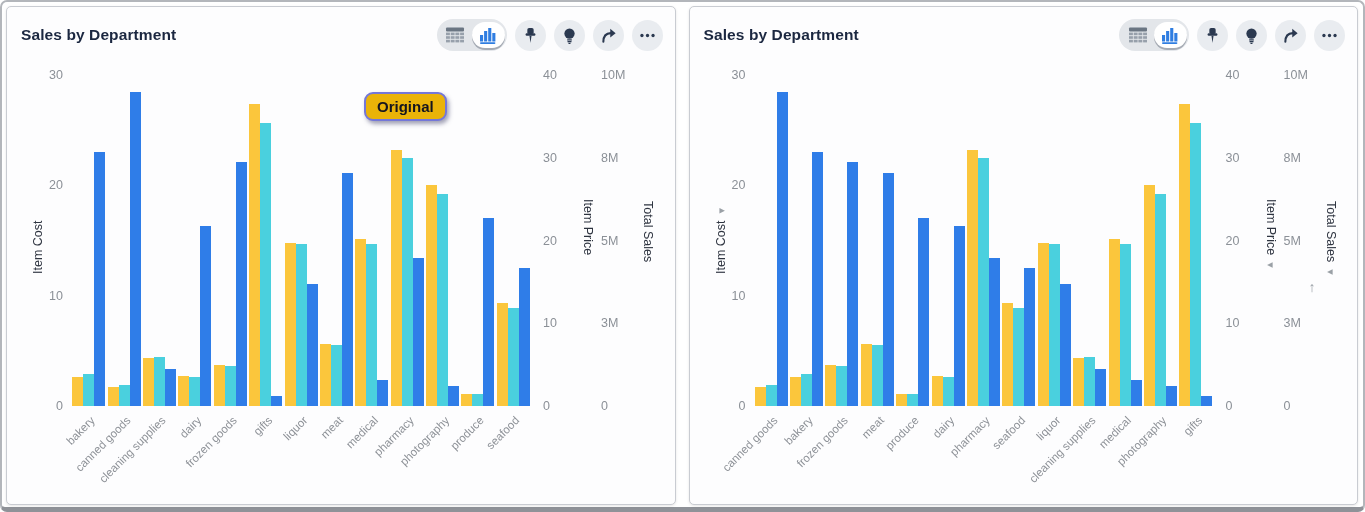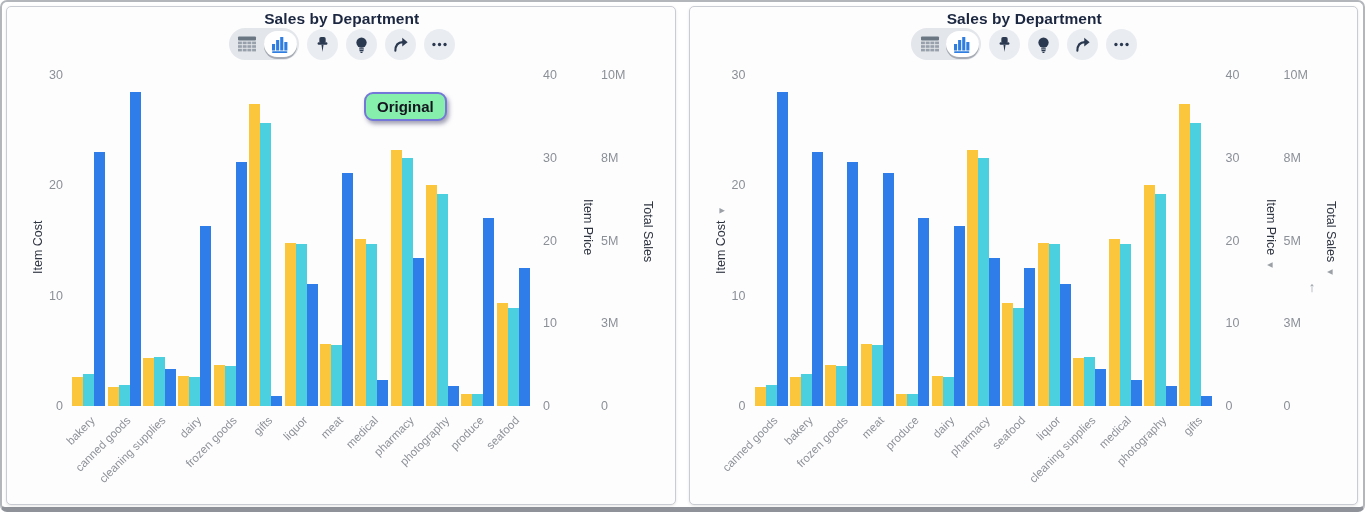--- a/index.html
+++ b/index.html
@@ -8,21 +8,21 @@
     border:2px solid #b3b6bb; border-bottom:5px solid #8f9298; border-radius:7px;
     padding:4px 5px 2px 4px; display:flex; gap:13px; background:#ffffff;
   }
   .panel {
     flex:1; box-sizing:border-box; background:#fdfdfe;
     border:1px solid #c9ccd2; border-radius:5px;
     box-shadow:0 1px 3px rgba(0,0,0,.10);
     display:flex; flex-direction:column; overflow:hidden; position:relative;
   }
   
-  .panel-header { height:52px; display:flex; align-items:center; justify-content:center; padding:2px 12px 0 14px;flex-direction:column; }
+  .panel-header { height:52px; display:flex; align-items:center; justify-content:space-between; padding:2px 12px 0 14px; }
   .title { margin:0; font-size:15.5px; font-weight:600; color:#1b2740; letter-spacing:.1px; }
   .toolbar { display:flex; align-items:center; }
   .toggle { background:#e3e6ea; border-radius:16px; padding:2px; display:flex; align-items:center; height:28px; }
   .seg { width:33px; height:26px; display:flex; align-items:center; justify-content:center;
          background:transparent; border:none; border-radius:14px; padding:0; cursor:pointer; }
   .seg.active { background:#ffffff; box-shadow:0 2px 0 rgba(90,100,115,.45); }
   .iconbtn { width:31px; height:31px; border-radius:50%; background:#e9ecf0; border:none; margin-left:8px;
              display:flex; align-items:center; justify-content:center; padding:0; cursor:pointer; }
   
   .chart { position:relative; flex:1; }
@@ -37,21 +37,21 @@
   .axl-left { left:24px; top:213px; transform:rotate(-90deg); transform-origin:0 0; }
   .axl-r1 { left:588px; top:138px; transform:rotate(90deg); transform-origin:0 0; }
   .axl-r2 { left:648px; top:140px; transform:rotate(90deg); transform-origin:0 0; }
   .sarrow { color:#9aa0a6; font-size:11px; margin-left:7px; }
   .uparrow { position:absolute; left:619px; top:218px; font-size:14px; color:#9aa0a6; }
   .xlabels { position:absolute; left:64px; top:345px; width:460px; height:100px; }
   .xl-anchor { position:absolute; width:0; top:8px; }
   .xl-text { position:absolute; right:0; top:0; white-space:nowrap; transform:rotate(-45deg);
              transform-origin:100% 0; font-size:11.5px; color:#8d9197; }
   .badge { position:absolute; top:31px; padding:4px 11px; font-size:15px; font-weight:700; color:#15151f;
-           background:#86efac; border:2px solid #7477d8; border-radius:9px;
+           background:#eab308; border:2px solid #7477d8; border-radius:9px;
            box-shadow:2px 3px 4px rgba(70,70,110,.5); }
   .panel:nth-of-type(1) .badge { left:357px; }
   .panel:nth-of-type(2) .badge { left:264px; }
 </style>
 </head>
 <body>
 
 <div class="frame">
 
   <section class="panel">

